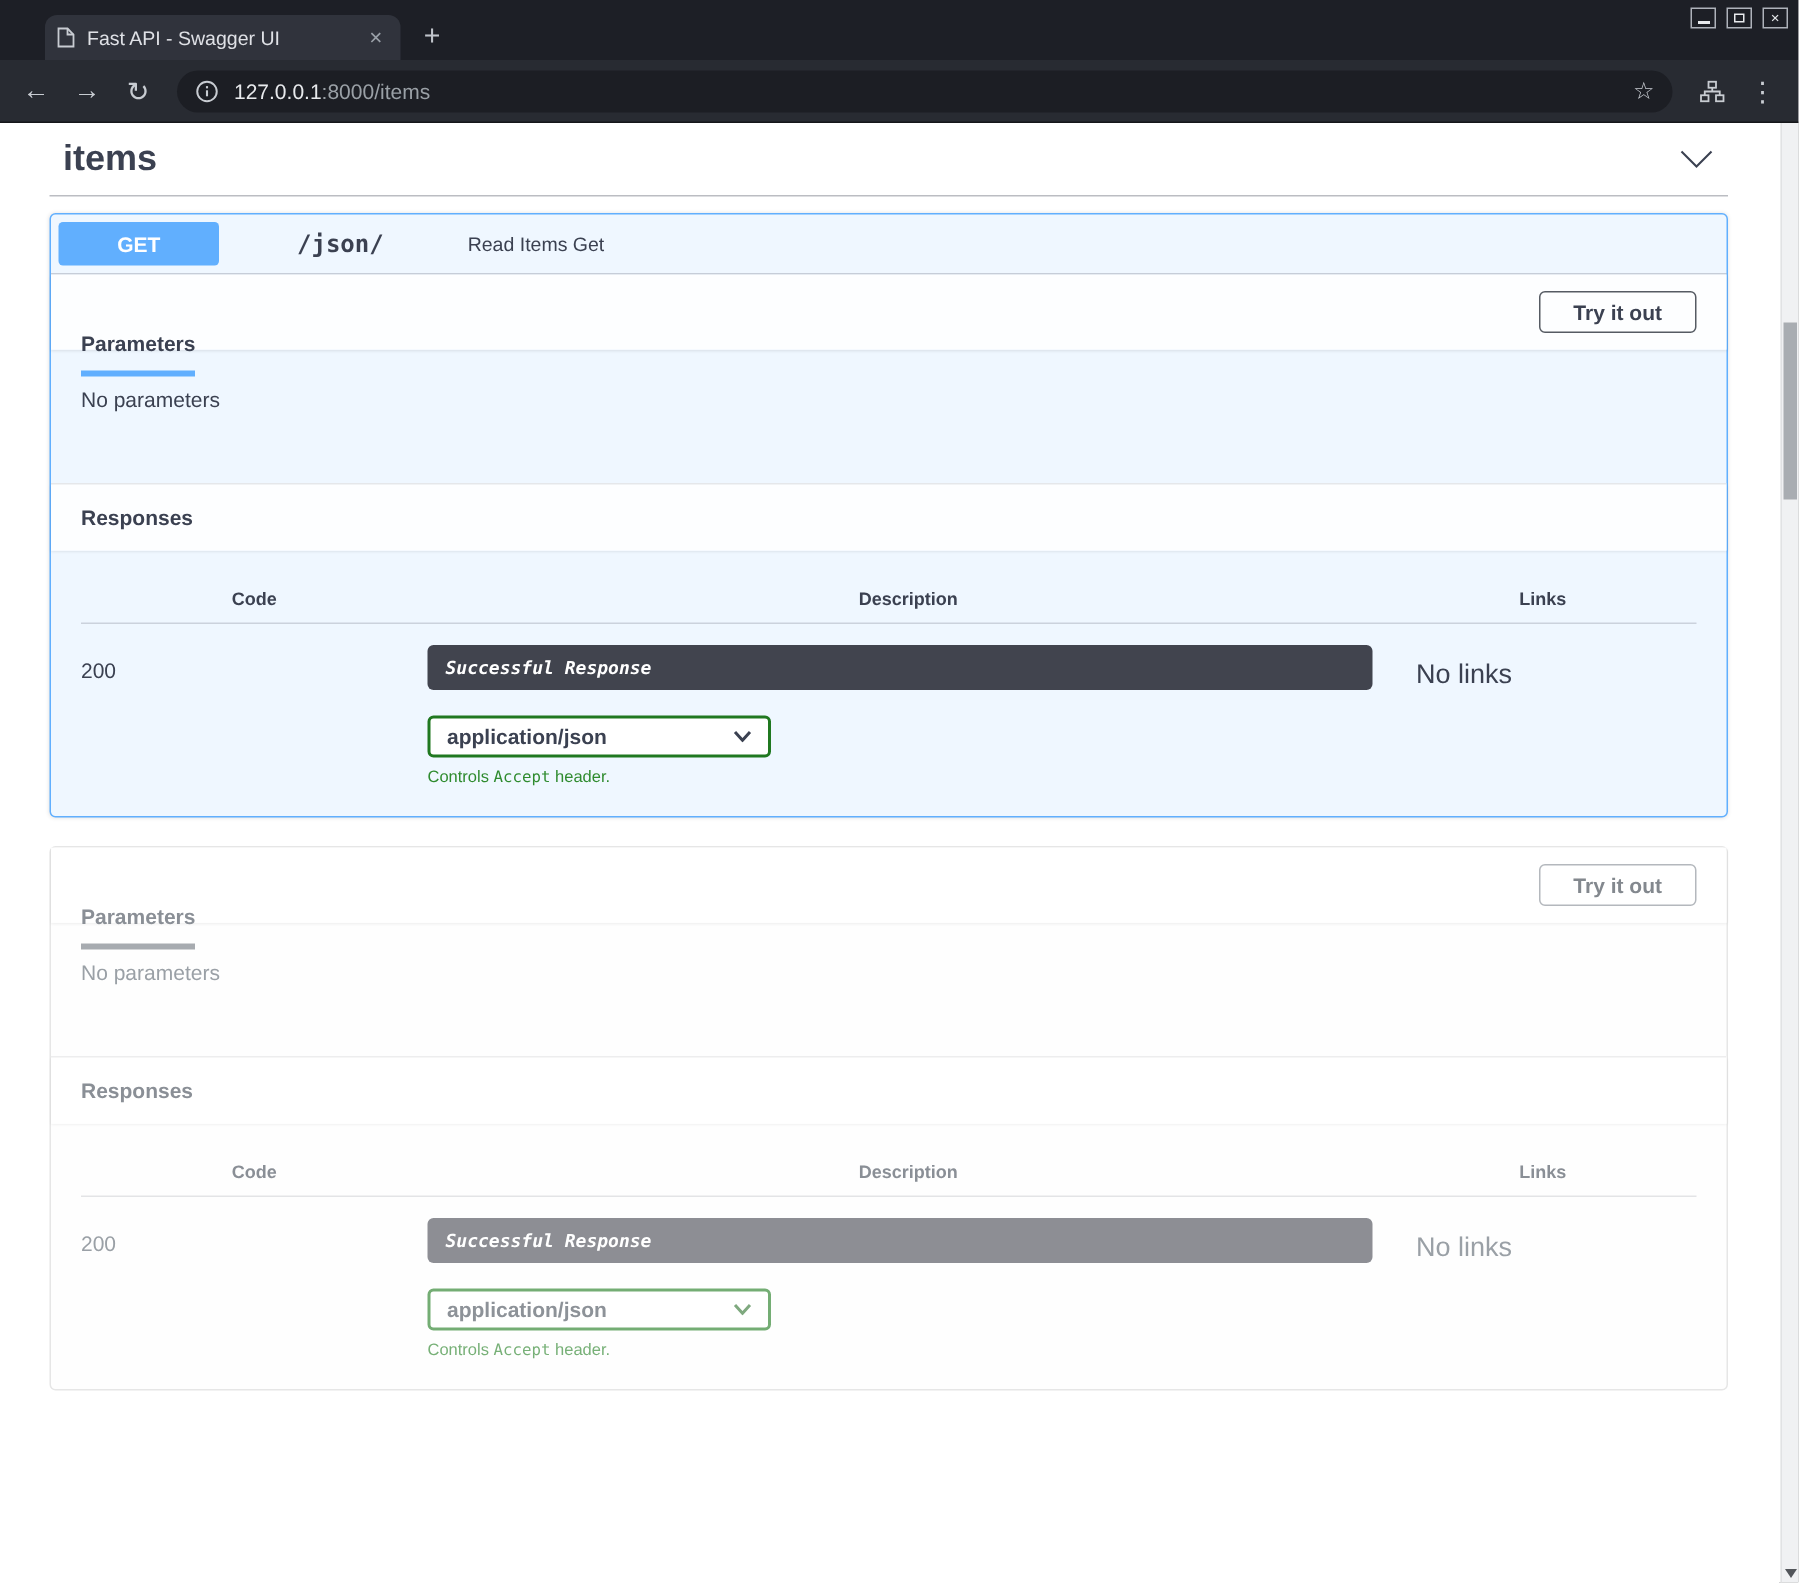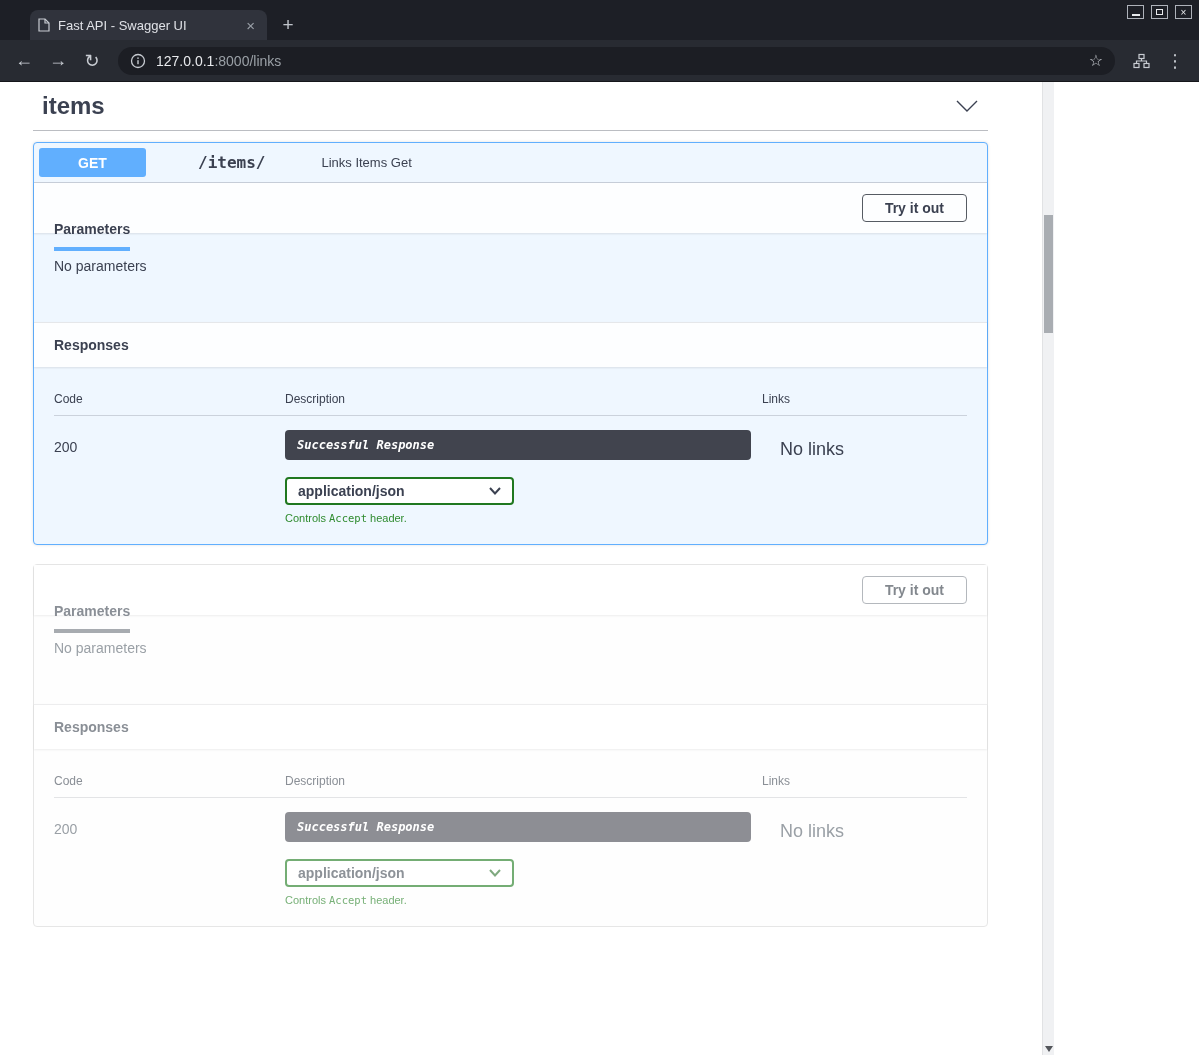--- a/index.html
+++ b/index.html
@@ -30,21 +30,21 @@
               color:#c8ccd2; font-size:18px; border-radius:50%; }
   .omnibox { flex:1; height:28px; background:#1c1e24; border-radius:14px; display:flex; align-items:center;
              padding:0 12px; margin:0 6px; }
   .url-text { margin-left:10px; font-size:14px; color:#e8eaed; white-space:nowrap; }
   .url-dim { color:#9aa0a6; }
   .omni-spacer { flex:1; }
   .star { color:#c8ccd2; font-size:16px; }
 
   
   .viewport { flex:1; display:flex; background:#fff; min-height:0; }
-  .content { width:1042px; padding:6px 54px 0 33px; overflow:hidden; }
+  .content { width:1187px; padding:6px 35px 0 33px; overflow:hidden; }
   .scrollbar { width:12px; background:#f0f1f3; border-left:1px solid #e1e2e4; position:relative; }
   .sb-thumb { position:absolute; left:1px; right:1px; top:133px; height:118px; background:#a9adb2; }
   .sb-arrow-down { position:absolute; bottom:3px; left:2px; width:0; height:0;
                    border-left:4px solid transparent; border-right:4px solid transparent; border-top:6px solid #53565b; }
 
   
   .tag-row { display:flex; align-items:center; justify-content:space-between; padding:4px 10px 10px 9px; }
   .tag-row h3 { font-size:24px; font-weight:700; color:#3b4151; }
   .tag-divider { height:1px; background:rgba(59,65,81,.35); margin-bottom:11px; }
 
@@ -63,21 +63,21 @@
   .param-tab { font-size:14px; font-weight:700; color:#3b4151; position:relative;margin-top:41px; }
   .param-tab::after { content:""; position:absolute; left:0; right:0; bottom:-14px; height:4px; background:#61affe; }
   .tryout-btn { background:transparent; border:1.5px solid #565b63; border-radius:4px; padding:5px 22px;
                 font-size:14px; font-weight:600; color:#3b4151; font-family:"Liberation Sans", sans-serif; }
   .params-body { padding:25px 20px 48px; font-size:14px; color:#3b4151; }
   .resp-title-header { height:45px; border-top:1px solid rgba(59,65,81,.12); }
   .resp-title { font-size:14px; font-weight:700; color:#3b4151; }
 
   .responses-body { padding:15px 20px 20px; }
   .resp-grid { display:grid; grid-template-columns:231px 1fr 205px; }
-  .resp-head { font-size:12px; font-weight:400; color:#3b4151; padding:10px 0 9px; border-bottom:1px solid rgba(59,65,81,.2); }
+  .resp-head { font-size:12px; font-weight:700; color:#3b4151; padding:10px 0 9px; border-bottom:1px solid rgba(59,65,81,.2);text-align:center; }
   .resp-row { padding-top:14px; }
   .col-code { font-size:14px; color:#3b4151; padding-top:9px; }
   .resp-box { background:#41444e; color:#fff; border-radius:4px; padding:8px 12px; width:calc(100% - 11px);
               font-family:"DejaVu Sans Mono", monospace; font-style:italic; font-weight:600; font-size:12px; }
   .media-select { margin-top:17px; width:229px; height:28px; border:2px solid #207820; border-radius:4px;
                   background:#fff; display:flex; align-items:center; justify-content:space-between; padding:0 11px;
                   font-size:14px; font-weight:600; color:#3b4151; }
   .accept-note { margin-top:7px; font-size:11px; color:#2f8b2f; }
   .accept-note code { font-family:"DejaVu Sans Mono", monospace; font-size:10.5px; }
   .col-links { font-size:18px; color:#3b4151; padding-left:18px; padding-top:9px; }
@@ -136,21 +136,21 @@
     <div class="nav-icon">→</div>
     <div class="nav-icon">↻</div>
     <div class="omnibox">
       <span style="display:flex;">
         <svg width="16" height="16" viewBox="0 0 16 16">
             <circle cx="8" cy="8" r="6.5" fill="none" stroke="#c8ccd2" stroke-width="1.3"></circle>
             <rect x="7.3" y="7.2" width="1.4" height="4" fill="#c8ccd2"></rect>
             <rect x="7.3" y="4.4" width="1.4" height="1.5" fill="#c8ccd2"></rect>
           </svg>
       </span>
-      <span class="url-text"><span>127.0.0.1</span><span class="url-dim">:8000/links</span></span>
+      <span class="url-text"><span>127.0.0.1</span><span class="url-dim">:8000/items</span></span>
       <span class="omni-spacer"></span>
       <span class="star">☆</span>
     </div>
     <div class="nav-icon">
       <svg width="17" height="16" viewBox="0 0 17 16" fill="none" stroke="#c8ccd2" stroke-width="1.2">
           <rect x="6" y="1.5" width="5" height="4"></rect>
           <rect x="1" y="10.5" width="5" height="4"></rect>
           <rect x="11" y="10.5" width="5" height="4"></rect>
           <path d="M8.5 5.5 v2.5 M8.5 8 H3.5 v2.5 M8.5 8 h5 v2.5"></path>
         </svg>
@@ -167,22 +167,22 @@
           <svg width="22" height="13" viewBox="0 0 22 13">
               <polyline points="1,1 11,11 21,1" fill="none" stroke="#3b4151" stroke-width="1.4"></polyline>
             </svg>
         </span>
       </div>
       <div class="tag-divider"></div>
 
       <section class="opblock">
         <div class="op-summary">
           <span class="method-badge">GET</span>
-          <span class="op-path">/items/</span>
-          <span class="op-desc">Links Items Get</span>
+          <span class="op-path">/json/</span>
+          <span class="op-desc">Read Items Get</span>
         </div>
         <div>
           <div class="sec-header">
             <span class="param-tab">Parameters</span>
             <button class="tryout-btn">Try it out</button>
           </div>
           <div class="params-body">
             <span>No parameters</span>
           </div>
           <div class="sec-header resp-title-header">

